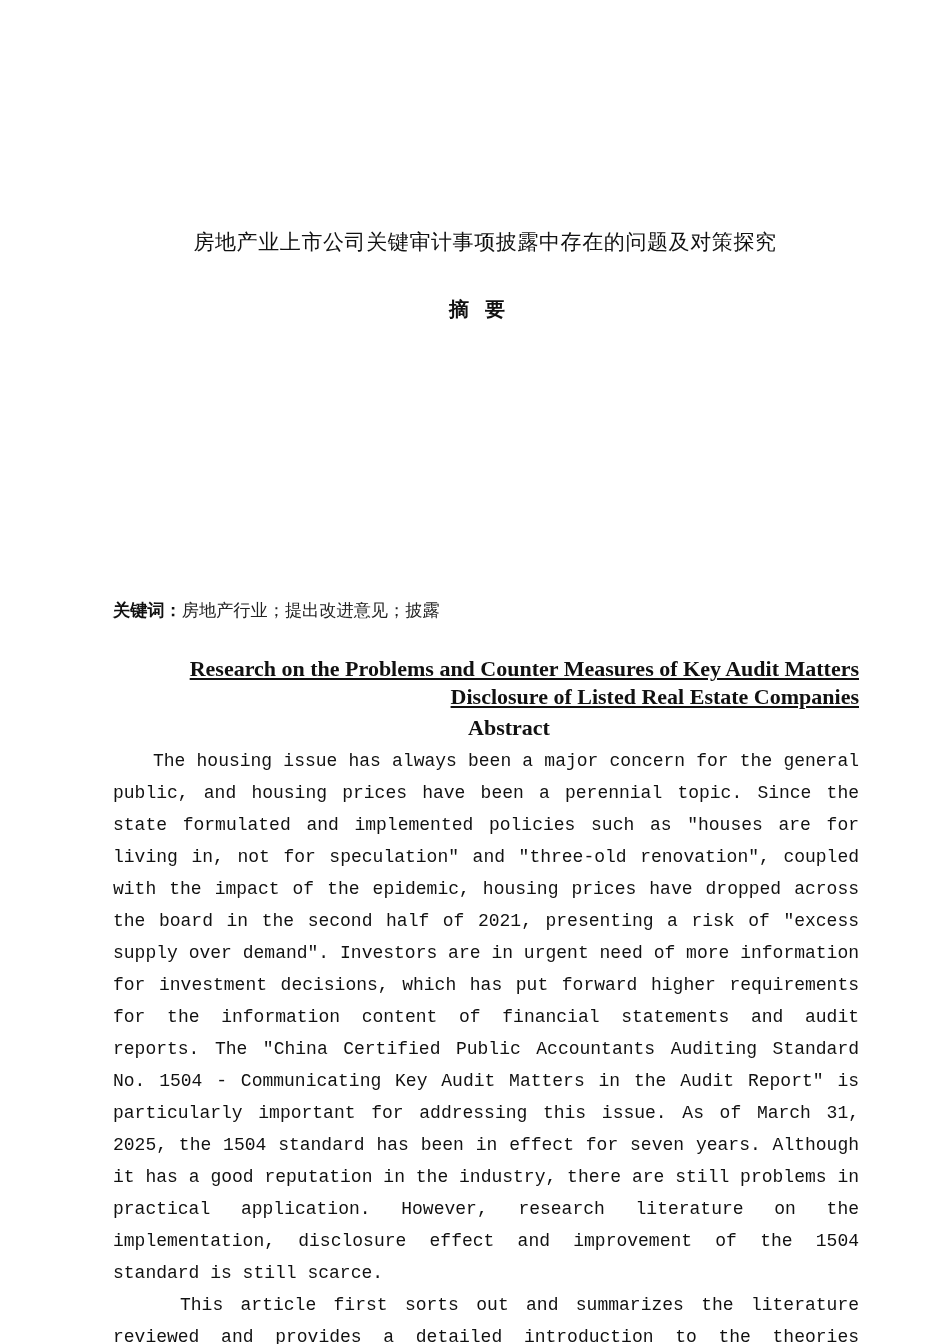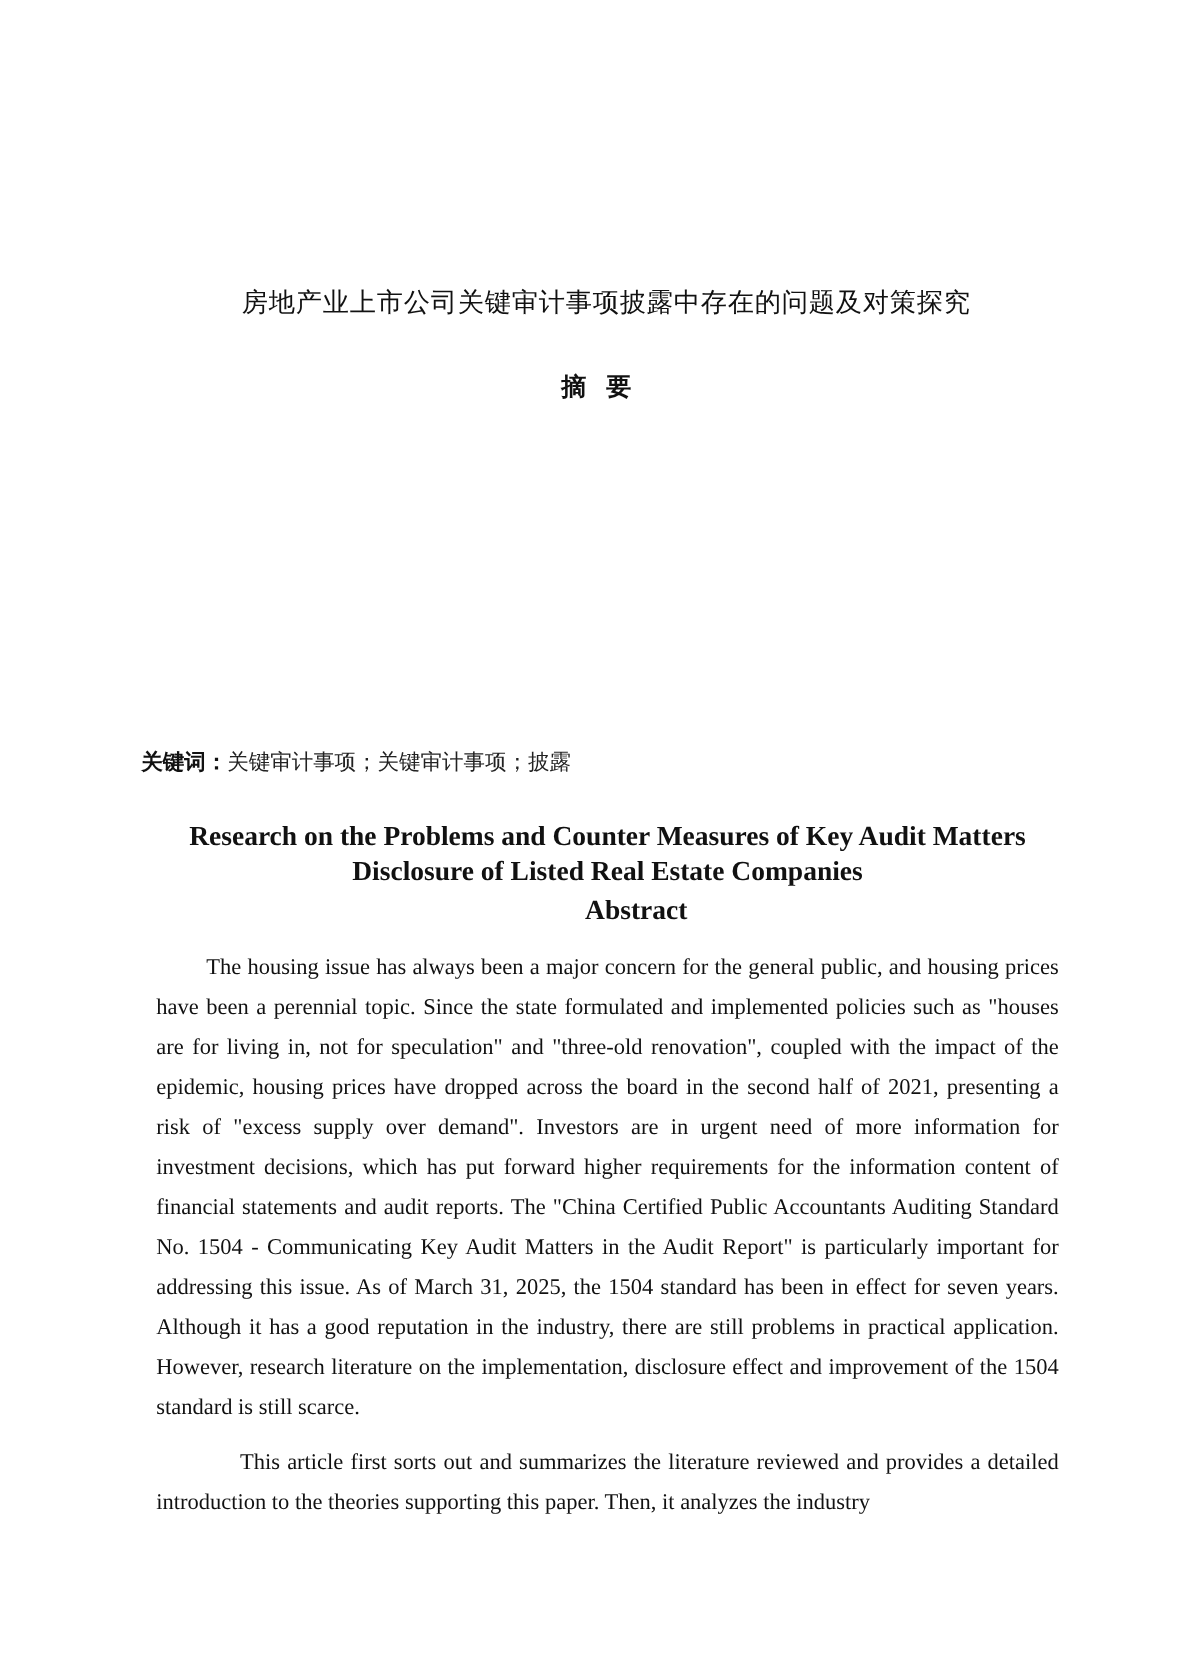--- a/index.html
+++ b/index.html
@@ -68,26 +68,27 @@
     font-family: "DejaVu Sans", sans-serif;
     font-weight: bold;
     color: #111;
     margin-top: 16px;
   }
   .en-title {
     position: absolute;
     left: 113px;
     width: 746px;
     top: 655px;
-    text-align: center;
+    text-align: right;
     font-family: "Liberation Serif", serif;
     font-weight: bold;
     font-size: 22px;
     line-height: 28px;
     color: #111;
+    text-decoration: underline;
   }
   .en-abstract-heading {
     position: absolute;
     left: 0; width: 1018px;
     top: 714px;
     text-align: center;
     font-family: "Liberation Serif", serif;
     font-weight: bold;
     font-size: 22px;
     line-height: 28px;
@@ -98,38 +99,39 @@
     left: 113px;
     width: 746px;
     top: 745px;
     font-family: "Liberation Serif", serif;
     font-size: 18px;
     line-height: 32px;
     text-align: justify;
     color: #111;
   }
   .en-abstract p {
-    margin: 12px;
+    margin: 0;
     text-align: justify;
+    font-family: Liberation Mono, monospace;
   }
   .en-abstract p.p1 { text-indent: 40px; }
   .en-abstract p.p2 { text-indent: 67px; }
 </style>
 </head>
 <body>
 
 <div class="page">
 
   <div class="cn-title">房地产业上市公司关键审计事项披露中存在的问题及对策探究</div>
 
   <div class="cn-abstract-heading">摘要</div>
 
 
   <div class="keywords">
-    <span class="kw-label">关键词：</span><span>关键审计事项；关键审计事项；披露</span>
+    <span class="kw-label">关键词：</span><span>房地产行业；提出改进意见；披露</span>
   </div>
 
   <div class="en-title">Research on the Problems and Counter Measures of Key Audit Matters Disclosure of Listed Real Estate Companies</div>
 
   <div class="en-abstract-heading">Abstract</div>
 
   <div class="en-abstract">
     <p class="p1">The housing issue has always been a major concern for the general public, and housing prices have been a perennial topic. Since the state formulated and implemented policies such as "houses are for living in, not for speculation" and "three-old renovation", coupled with the impact of the epidemic, housing prices have dropped across the board in the second half of 2021, presenting a risk of "excess supply over demand". Investors are in urgent need of more information for investment decisions, which has put forward higher requirements for the information content of financial statements and audit reports. The "China Certified Public Accountants Auditing Standard No. 1504 - Communicating Key Audit Matters in the Audit Report" is particularly important for addressing this issue. As of March 31, 2025, the 1504 standard has been in effect for seven years. Although it has a good reputation in the industry, there are still problems in practical application. However, research literature on the implementation, disclosure effect and improvement of the 1504 standard is still scarce.</p>
     <p class="p2">This article first sorts out and summarizes the literature reviewed and provides a detailed introduction to the theories supporting this paper. Then, it analyzes the industry</p>
   </div>

